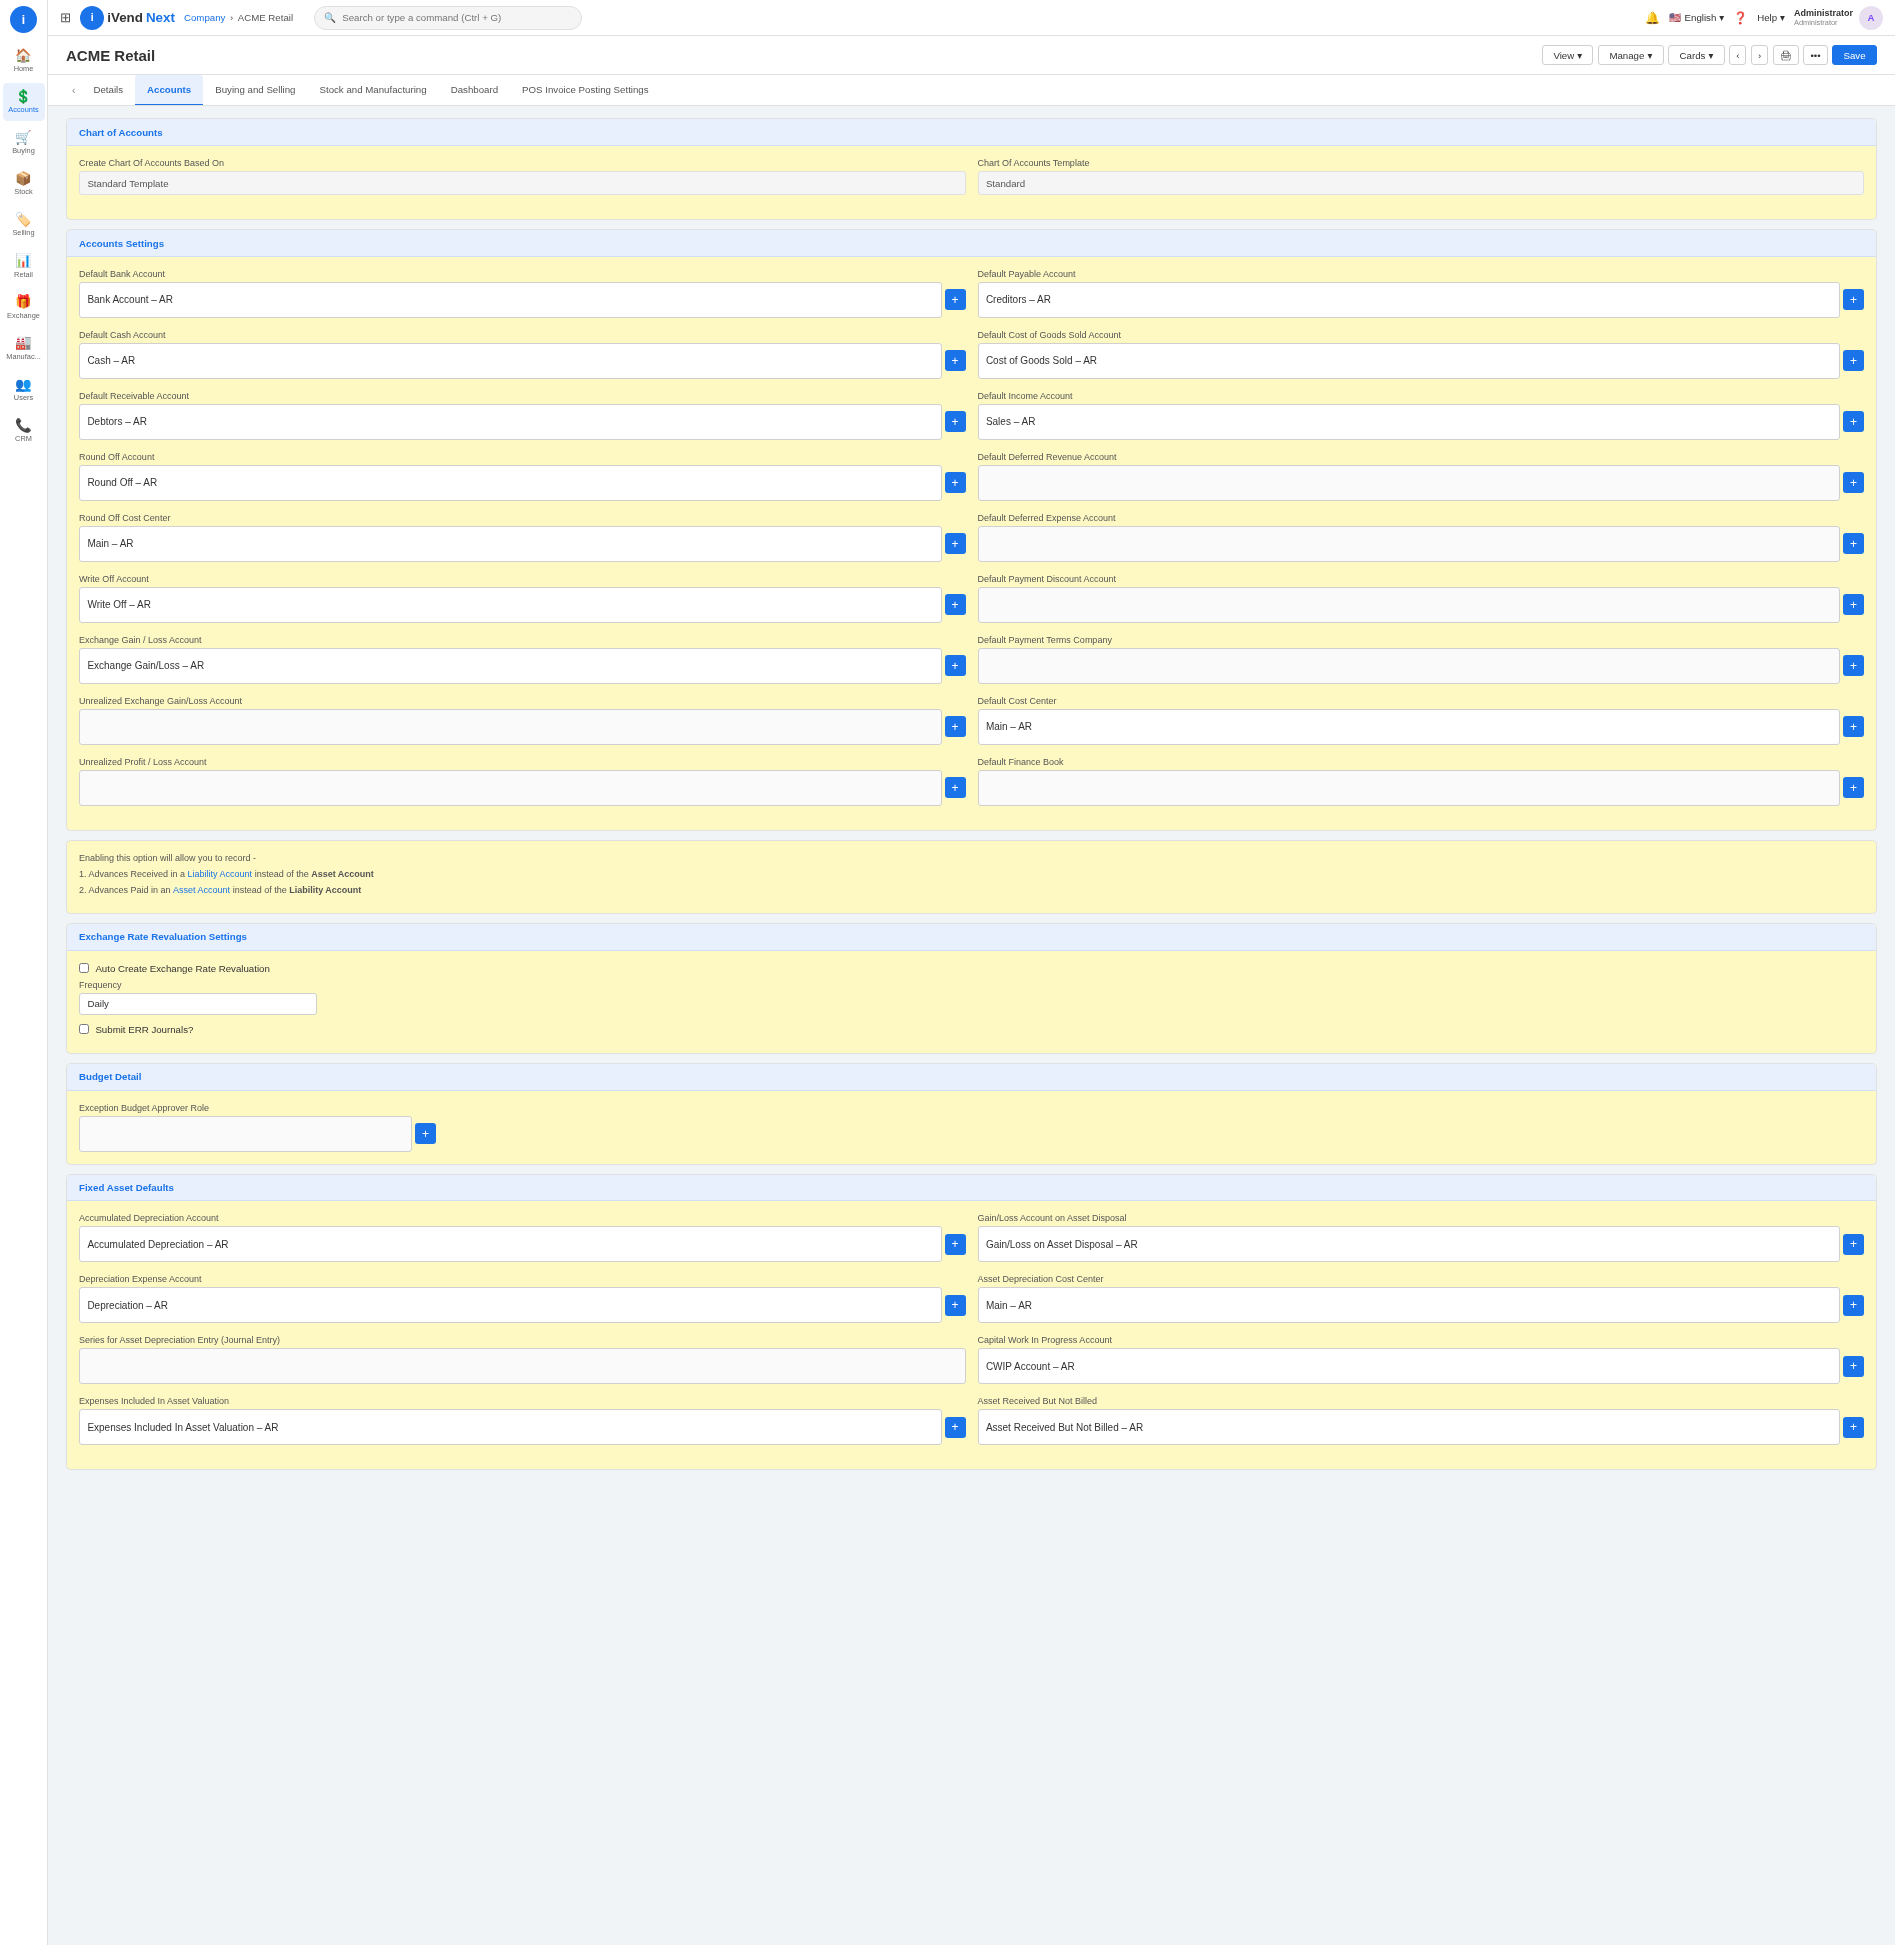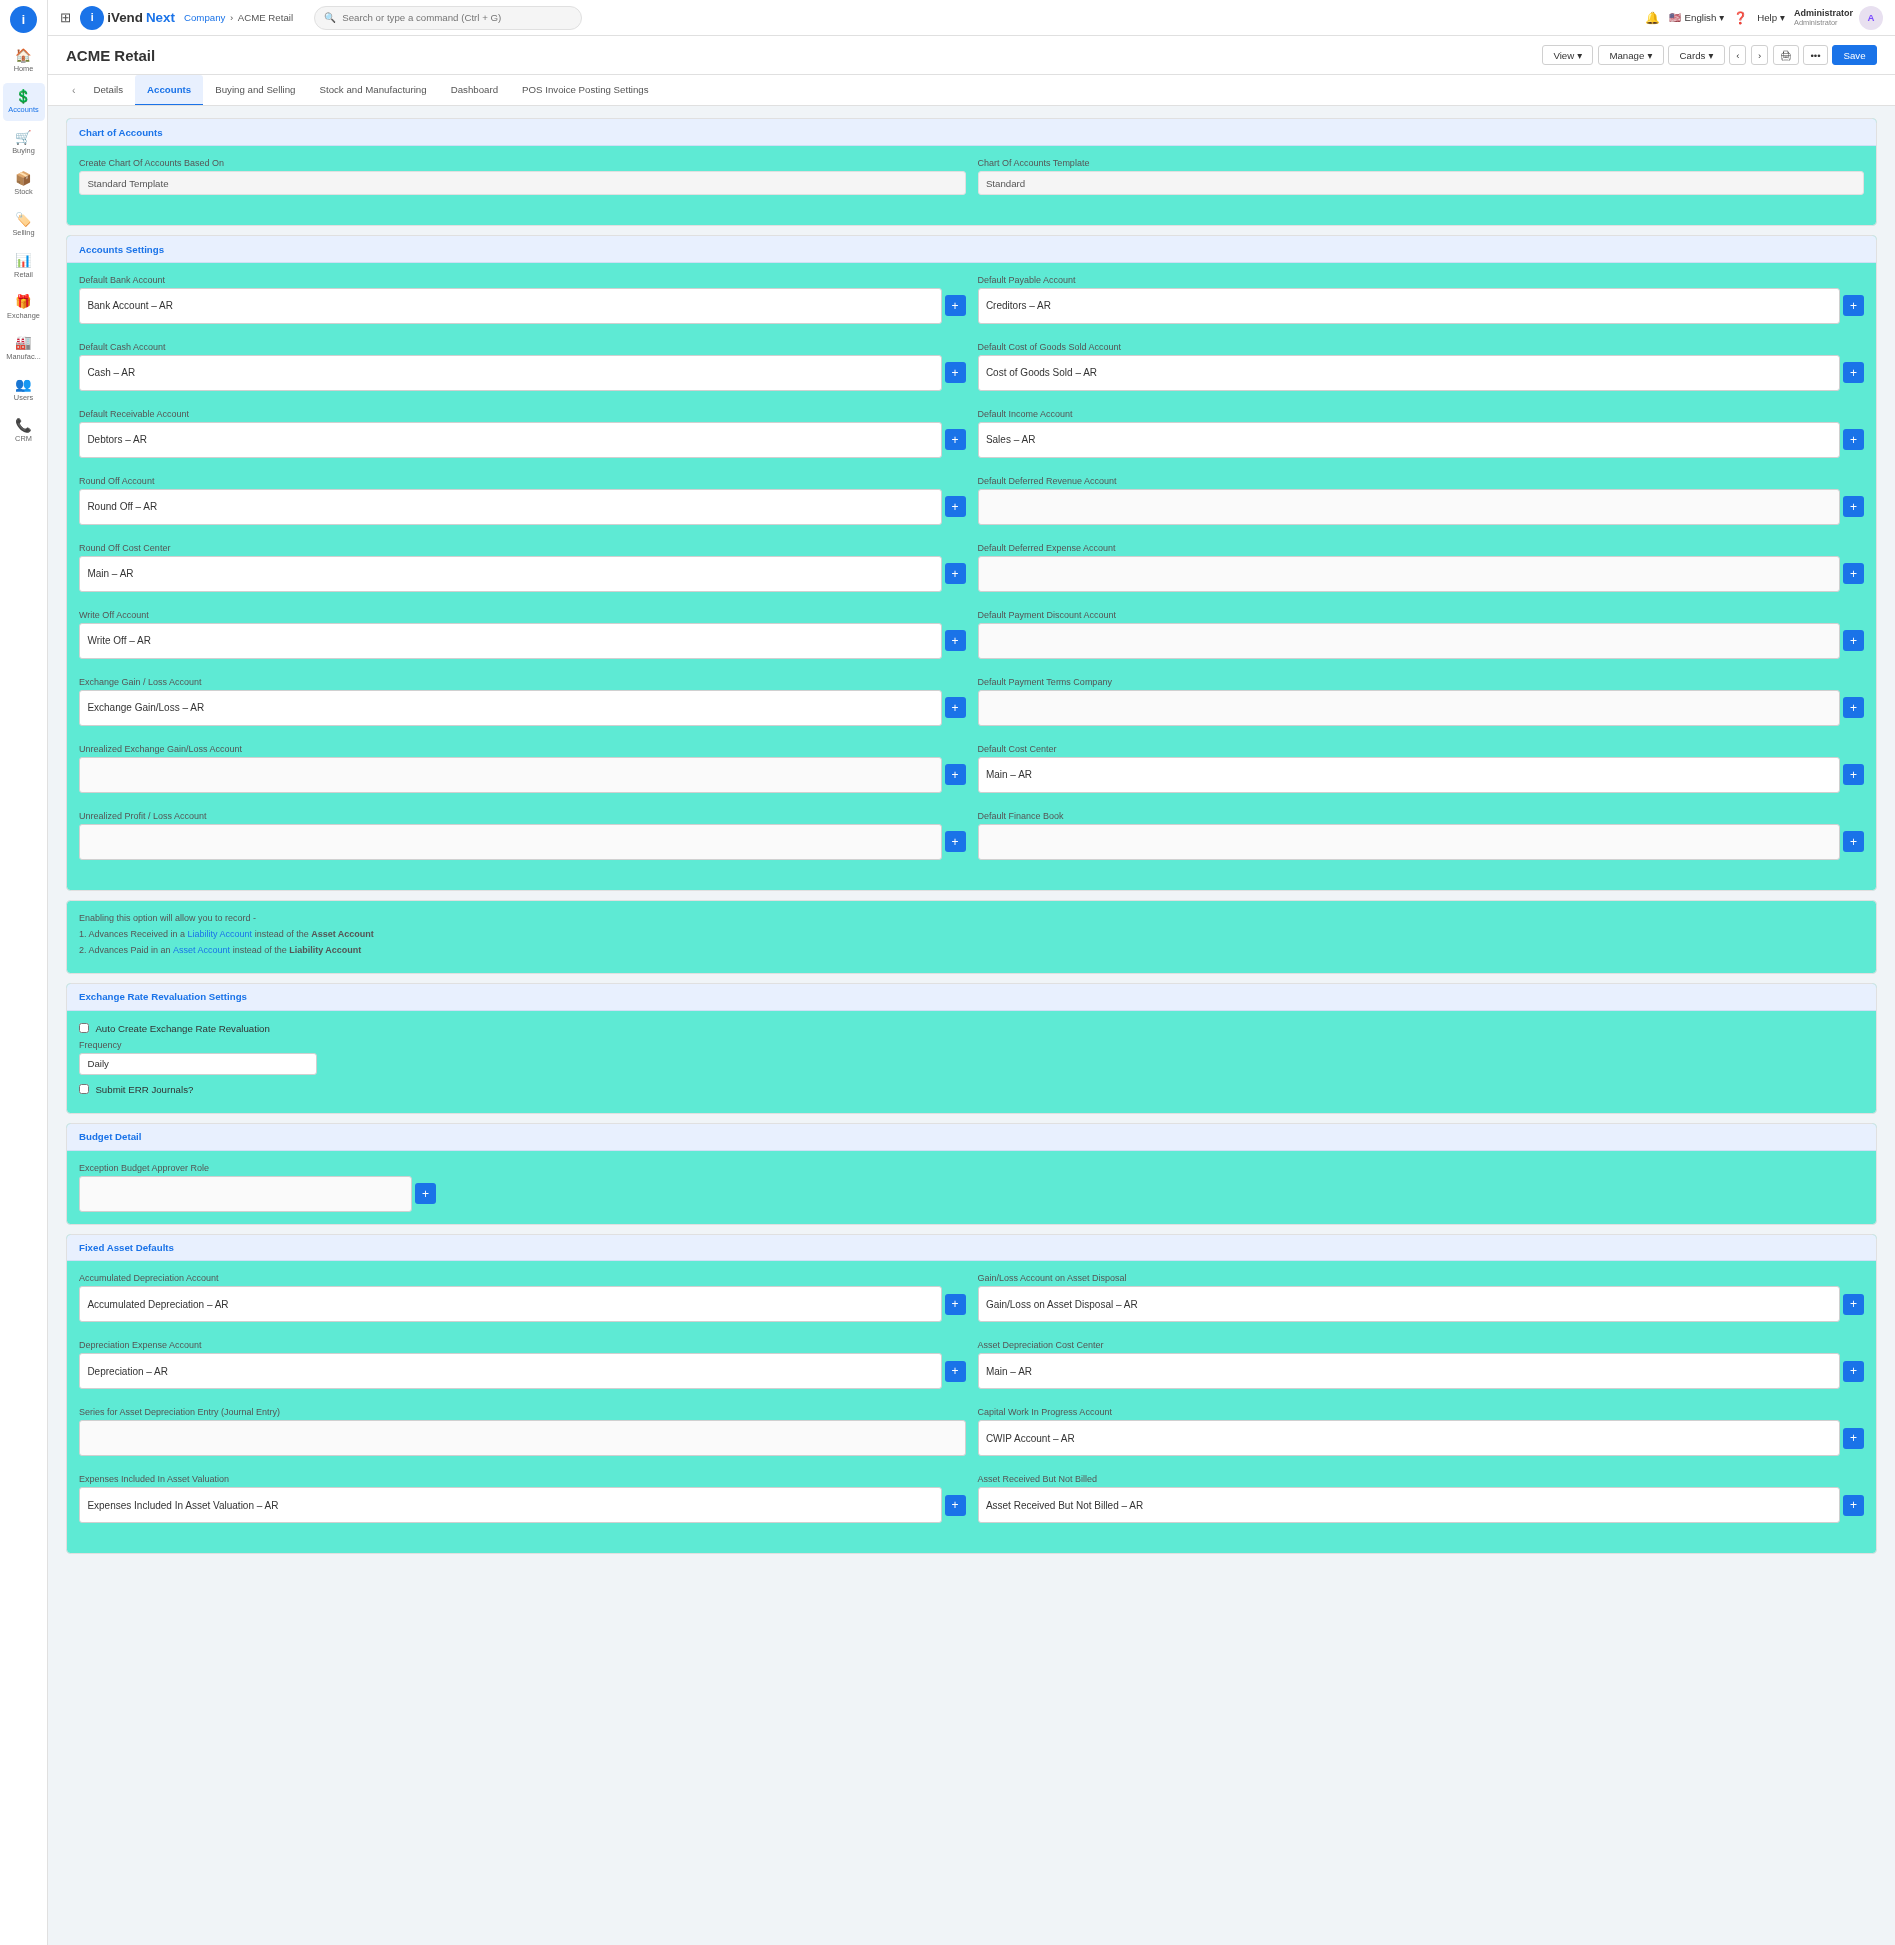--- a/index.html
+++ b/index.html
@@ -45,25 +45,25 @@
     .btn-icon { padding: 3.7px 6px; }
 
     
     .tabs { background: #fff; border-bottom: 0.7px solid #e0e0e0; display: flex; align-items: center; padding: 0 18px; gap: 0; }
     .tab-collapse { cursor: pointer; color: #888; padding: 9px 6px; font-size: 10.4px; }
     .tab { padding: 9px 12px; font-size: 9.7px; cursor: pointer; color: #555; border-bottom: 1.5px solid transparent; white-space: nowrap; }
     .tab.active { color: #1a73e8; border-bottom-color: #1a73e8; font-weight: 600; background: #e8f0fe; border-radius: 3px 3px 0 0; }
 
     
     .content { padding: 12px 18px; }
-    .section { background: #5eead4; border: 0.7px solid #e0e0e0; border-radius: 4.5px; margin-bottom: 9px; overflow: hidden; }
+    .section { background: #fef9c3; border: 0.7px solid #e0e0e0; border-radius: 4.5px; margin-bottom: 9px; overflow: hidden; }
     .section-header { background: #e8f0fe; padding: 7.4px 12px; font-size: 9.7px; font-weight: 600; color: #1a73e8; border-bottom: 0.7px solid #d0dff5; }
     .section-body { padding: 12px; }
 
-    .form-row { display: grid; grid-template-columns: 1fr 1fr; gap: 12px; margin-bottom: 18px; }
+    .form-row { display: grid; grid-template-columns: 1fr 1fr; gap: 12px; margin-bottom: 12px; }
     .form-group { display: flex; flex-direction: column; gap: 3px; }
     .form-label { font-size: 9px; color: #555; }
     .form-control-wrap { display: flex; align-items: center; gap: 3px; }
     .form-control { flex: 1; padding: 4.5px 7.4px; border: 0.7px solid #d0d0d0; border-radius: 3px; font-size: 10px; color: #333; background: #fff; outline: none; height: 36px; }
     .form-control.empty { background: #fafafa; }
     .add-btn { width: 21px; height: 21px; background: #1a73e8; border: none; border-radius: 3px; color: #fff; cursor: pointer; display: flex; align-items: center; justify-content: center; font-size: 12px; flex-shrink: 0; }
 
     .checkbox-row { display: flex; align-items: center; gap: 6px; margin-bottom: 6px; }
     .checkbox-row input[type="checkbox"] { width: 10.4px; height: 10.4px; cursor: pointer; }
     .checkbox-label { font-size: 9.7px; color: #333; }

